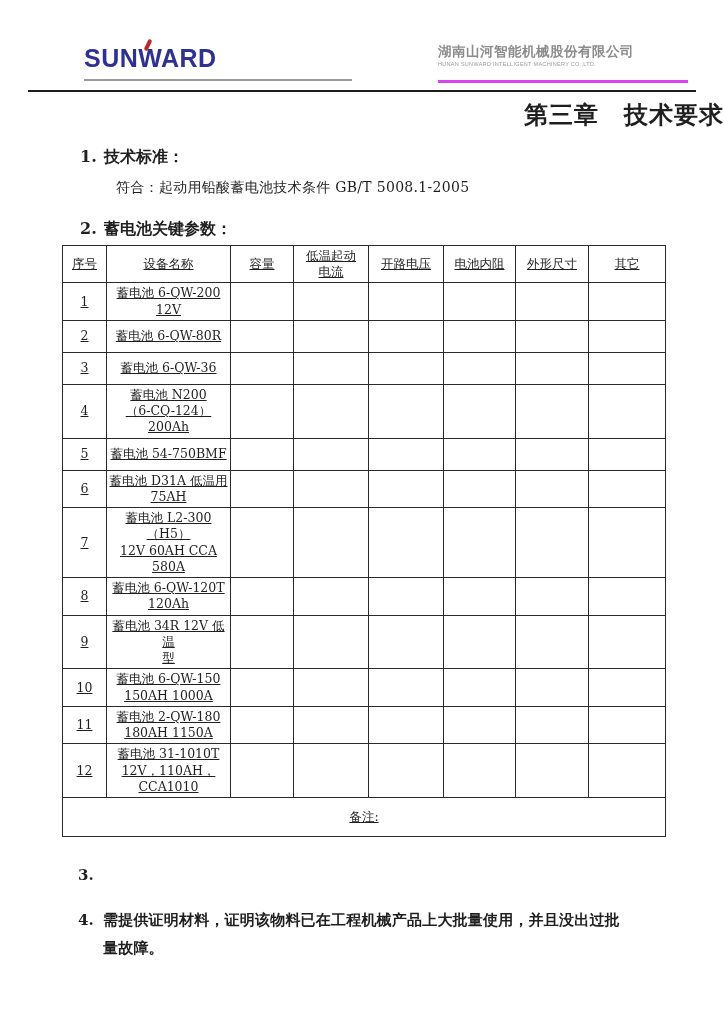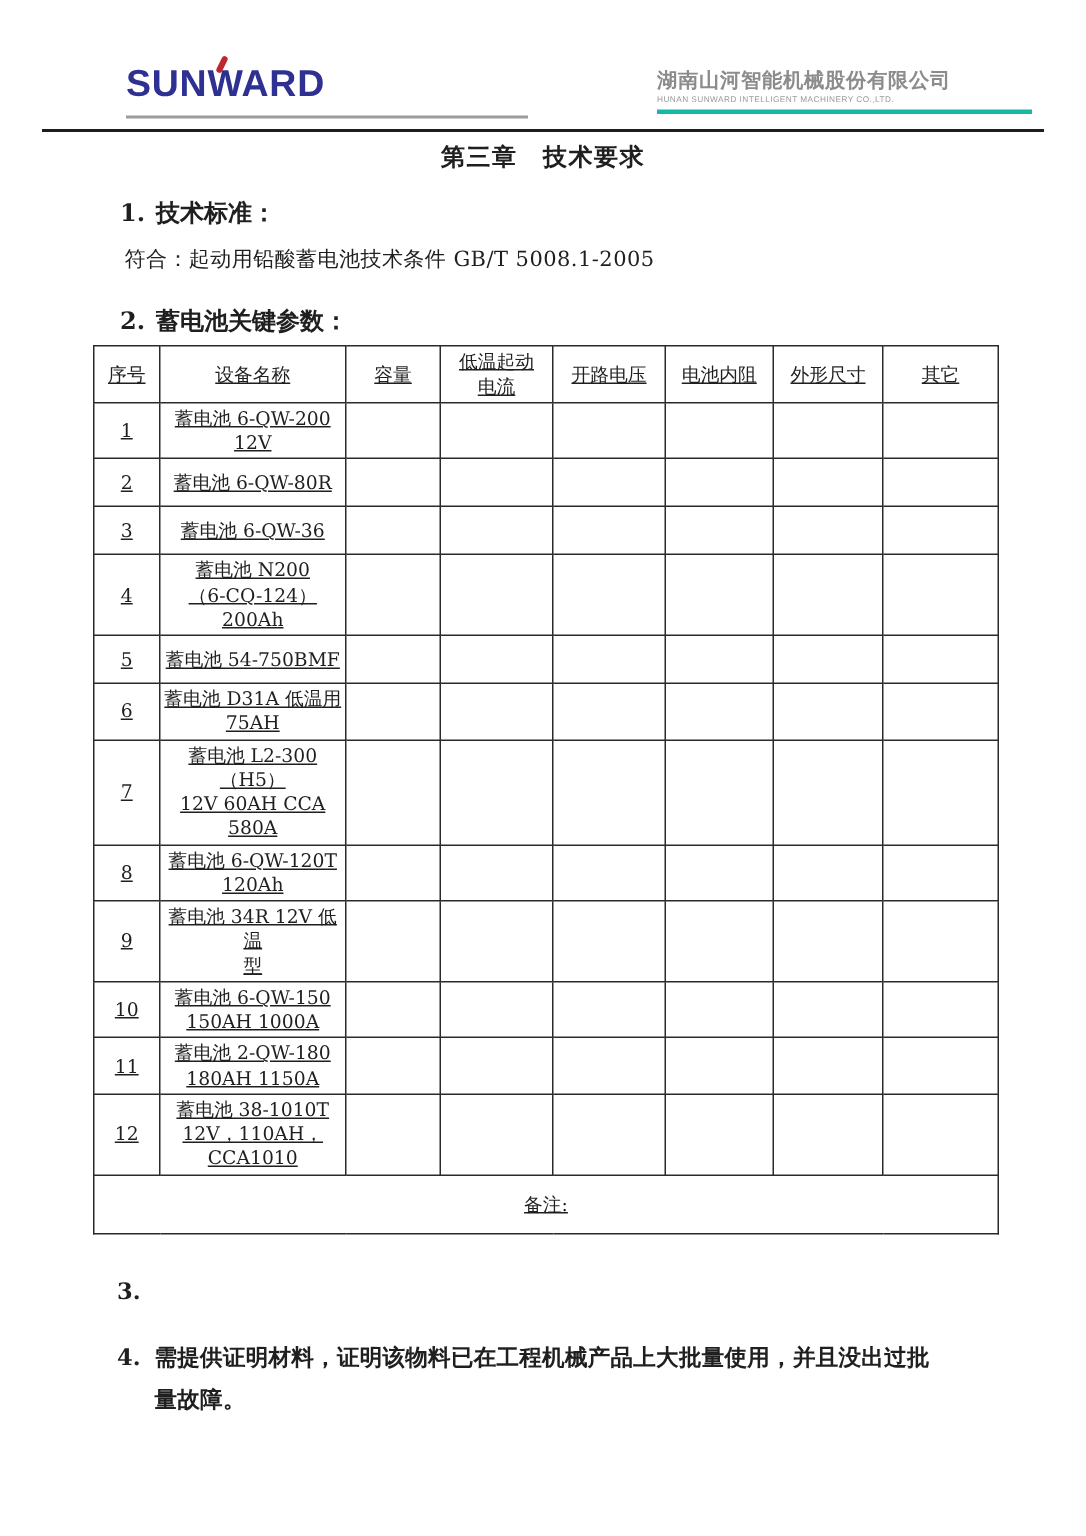--- a/index.html
+++ b/index.html
@@ -43,22 +43,22 @@
     top: -7px;
     left: 62px;
     width: 4px;
     height: 12px;
     background: #c0272d;
     border-radius: 2px;
     transform: rotate(26deg);
   }
   .company-block {
     width: 250px;
-    padding-bottom: 3px;
-    border-bottom: 3px solid #14b8a6;
+    padding-bottom: 13px;
+    border-bottom: 3px solid #d946ef;
     text-align: left;
   }
   .company-cn {
     font-family: "DejaVu Sans", sans-serif;
     font-weight: bold;
     font-size: 13.5px;
     color: #8c8c8c;
     letter-spacing: 0.5px;
     line-height: 1.15;
     white-space: nowrap;
@@ -70,38 +70,38 @@
     letter-spacing: 0.3px;
     margin-top: 1px;
     white-space: nowrap;
   }
   .top-rule {
     border-top: 2px solid #1d1d1d;
     margin: 7px 28px 0 28px;
   }
   
   .doc-title {
-    text-align: center;
-    font-size: 16px;
+    text-align: right;
+    font-size: 24px;
     font-weight: bold;
     letter-spacing: 1px;
     margin-top: 7px;
   }
   
   .sec-heading {
     display: flex;
     font-weight: bold;
     font-size: 16px;
     margin-left: 80px;
     line-height: 1.2;
   }
   .sec-num { flex: none; width: 24px; }
   .sec1 { margin-top: 16px; }
   .sec1-body {
-    margin-left: 83px;
+    margin-left: 116px;
     font-size: 14px;
     margin-top: 13px;
     letter-spacing: 0.3px;
   }
   .sec2 { margin-top: 22px; }
   
   table.params {
     margin: 7px 0 0 62px;
     width: 603px;
     border-collapse: collapse;
@@ -323,21 +323,21 @@
     <td></td>
     <td></td>
     <td></td>
     <td></td>
     <td></td>
     <td></td>
   </tr>
 
   <tr>
     <td>12</td>
-    <td>蓄电池 38-1010T
+    <td>蓄电池 31-1010T
 12V，110AH，CCA1010</td>
     <td></td>
     <td></td>
     <td></td>
     <td></td>
     <td></td>
     <td></td>
   </tr>
 </tbody>
   <tfoot>

